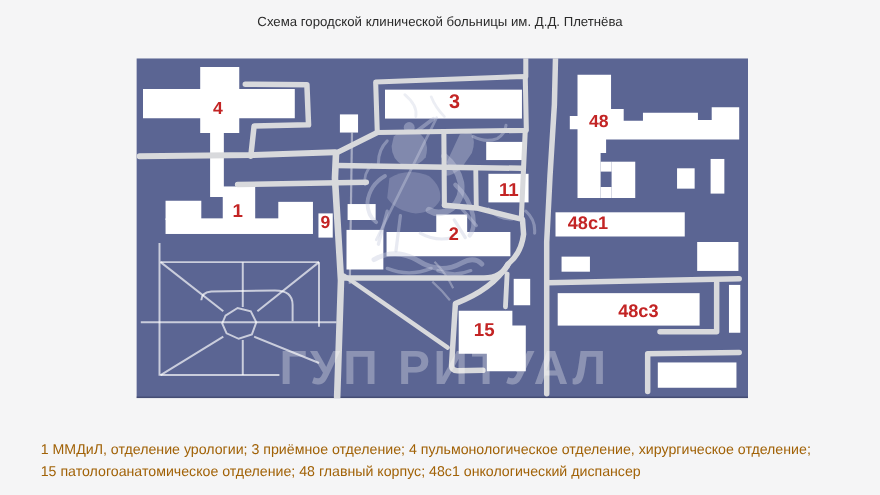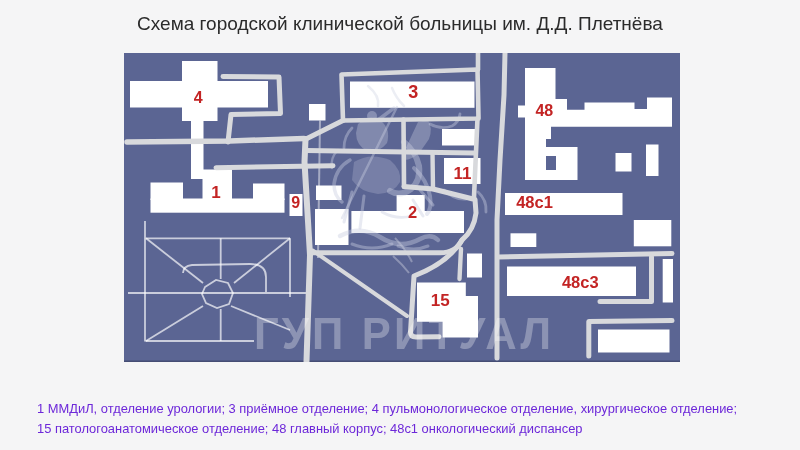--- a/index.html
+++ b/index.html
@@ -1,18 +1,18 @@
 <!DOCTYPE html>
 <html lang="ru"><head>
 <meta charset="utf-8">
 <style>
   html,body{margin:0;padding:0;width:800px;height:450px;background:#f5f5f6;overflow:hidden;}
   body{font-family:"Liberation Sans", sans-serif;position:relative;}
-  .title{position:absolute;left:0;top:12.5px;width:800px;text-align:center;font-size:19px;color:#2b2b2b;}
-  .caption{position:absolute;left:37px;top:398.5px;font-size:12.9px;line-height:20.7px;color:#6d28d9;}
+  .title{position:absolute;left:0;top:12.5px;width:800px;text-align:center;font-size:12px;color:#2b2b2b;}
+  .caption{position:absolute;left:37px;top:398.5px;font-size:12.9px;line-height:20.7px;color:#a16207;}
   svg{position:absolute;left:124px;top:53px;}
   .lbl{font-family:"Liberation Sans", sans-serif;font-weight:bold;fill:#c32424;text-anchor:middle;}
 </style>
 </head>
 <body>
 
 <div class="title">Схема городской клинической больницы им. Д.Д. Плетнёва</div>
 
 <svg width="556" height="309" viewBox="124 53 556 309">
 

